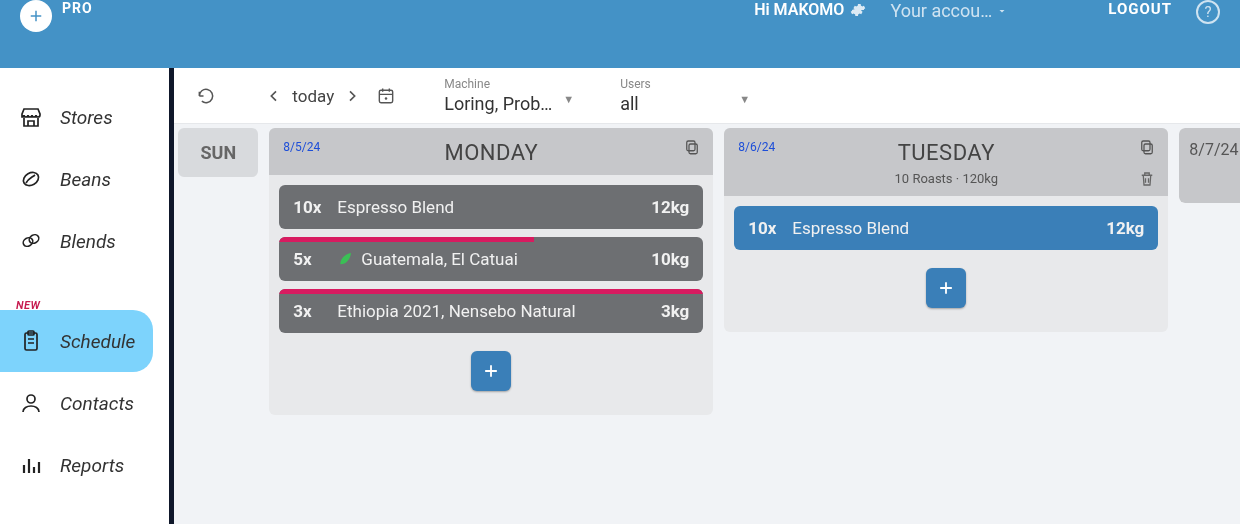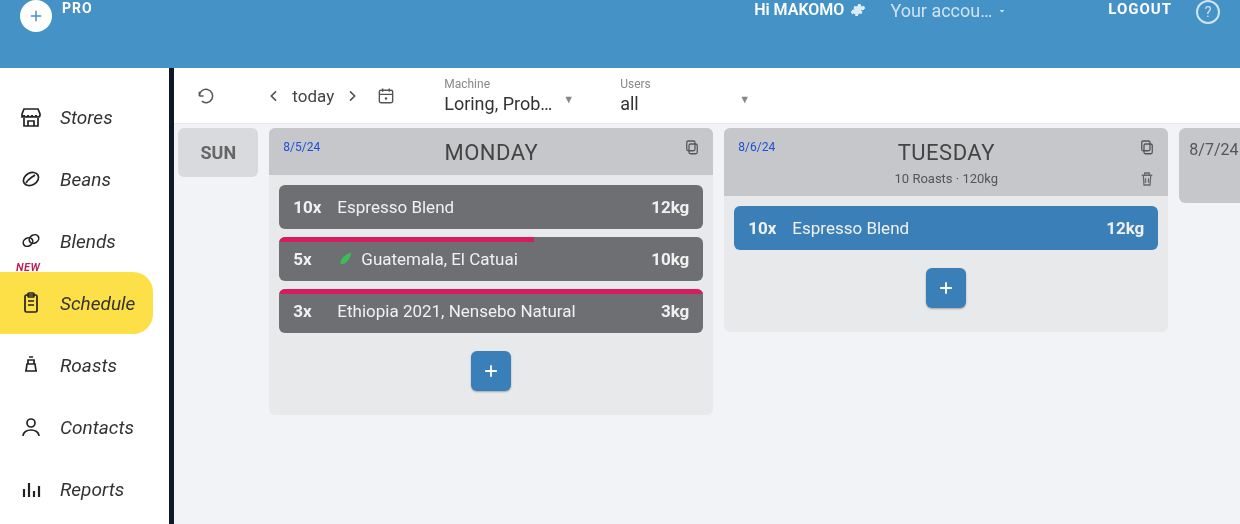--- a/index.html
+++ b/index.html
@@ -83,24 +83,25 @@
   }
   .side-item {
     display:flex; align-items:center;
     padding: 18px 18px;
     font-size: 19px;
     color: #333;
     cursor:pointer;
     position:relative;
   }
   .side-item.active {
-    background: #fde047;
+    background: #7dd3fc;
     border-top-right-radius: 20px;
     border-bottom-right-radius: 20px;
     margin-right: 16px;
+    margin-top: 38px;
   }
   .side-item .icon {
     width: 26px; height: 26px;
     display:inline-flex; align-items:center; justify-content:center;
     margin-right: 16px;
   }
   .side-new-badge {
     position:absolute;
     top:-11px; left:16px;
     font-size: 11px;
@@ -360,28 +361,20 @@
       <span class="icon">
         <svg width="24" height="24" viewBox="0 0 24 24">
             <rect x="6" y="4" width="12" height="17" rx="1.5" fill="none" stroke="#222" stroke-width="1.7"></rect>
             <rect x="9" y="2" width="6" height="4" rx="1" fill="none" stroke="#222" stroke-width="1.7"></rect>
             <path d="M9 10h6M9 14h6" stroke="#222" stroke-width="1.7"></path>
           </svg>
       </span>
       <span>Schedule</span>
     </div>
 
-    <div class="side-item">
-      <span class="icon">
-        <svg width="24" height="24" viewBox="0 0 24 24">
-            <path d="M6 18h12M7 18l1-7h8l1 7M9 11V7h6v4M10 4h4" fill="none" stroke="#222" stroke-width="1.7"></path>
-          </svg>
-      </span>
-      <span>Roasts</span>
-    </div>
 
     <div class="side-item">
       <span class="icon">
         <svg width="24" height="24" viewBox="0 0 24 24">
             <circle cx="12" cy="8" r="4" fill="none" stroke="#222" stroke-width="1.7"></circle>
             <path d="M4 21c0-4 4-6 8-6s8 2 8 6" fill="none" stroke="#222" stroke-width="1.7"></path>
           </svg>
       </span>
       <span>Contacts</span>
     </div>

